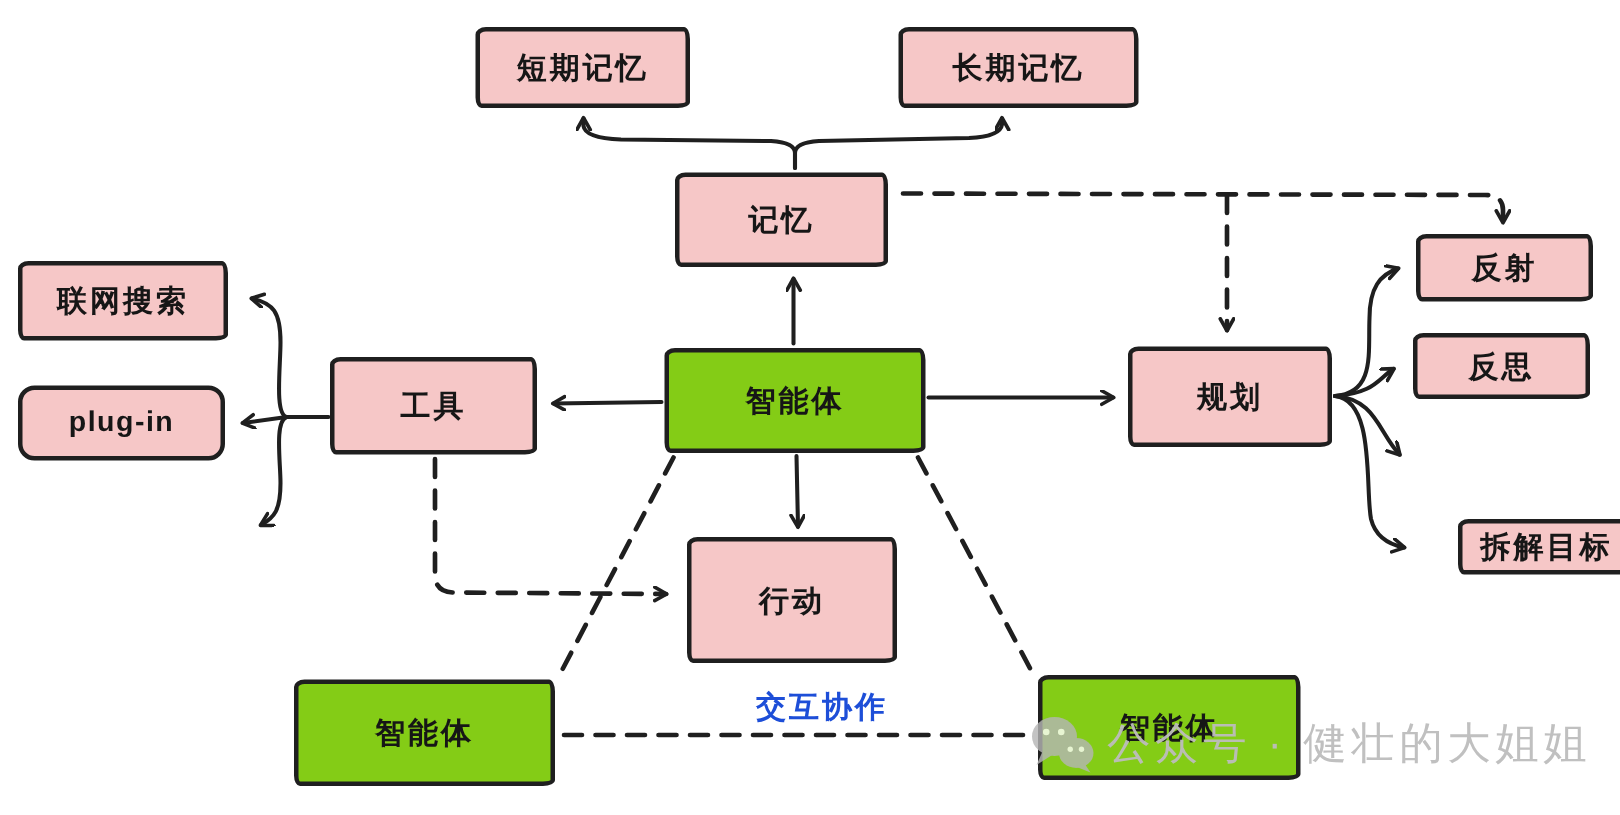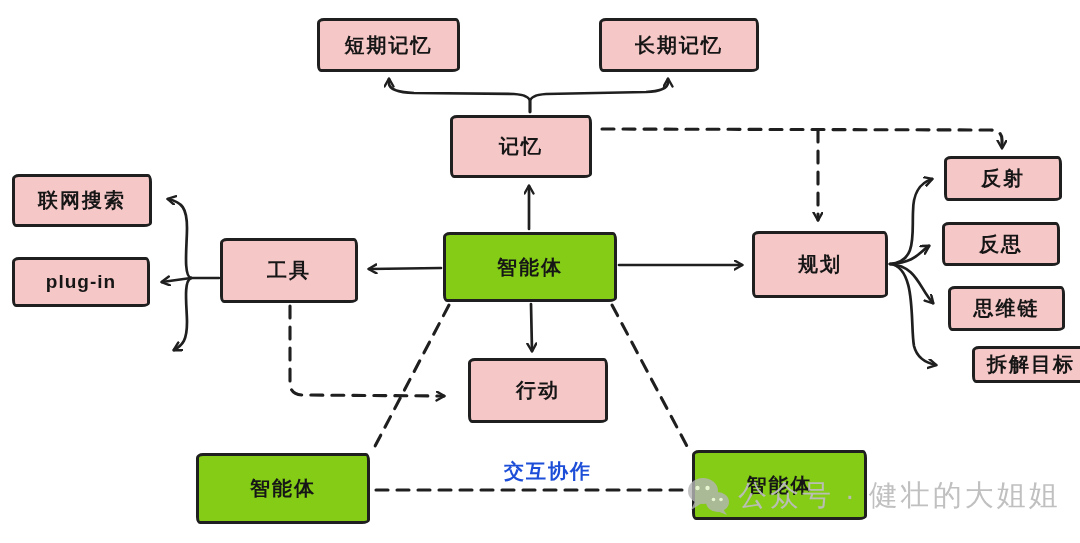--- a/index.html
+++ b/index.html
@@ -8,21 +8,21 @@
     font-family:"Liberation Sans","DejaVu Sans",sans-serif;
   }
   #edges{position:absolute;left:0;top:0;width:1080px;height:543px;}
   .node{
     position:absolute;box-sizing:border-box;display:flex;align-items:center;justify-content:center;
     border:3px solid #1f1f1f;background:#f6c7c7;color:#161616;
     font-size:20px;font-weight:600;letter-spacing:2px;
     border-radius:7px 4px 8px 4px / 5px 8px 4px 7px;
   }
   .node.white{background:#84cc16;}
-  .node.latin{letter-spacing:1px;font-size:19px;}
+  .node.latin{letter-spacing:1px;font-size:19px;border-radius:11px;}
   .edge-label{
     position:absolute;color:#1d4ed8;font-size:20px;font-weight:600;letter-spacing:2px;
   }
   .watermark{
     position:absolute;left:686px;top:476px;display:flex;align-items:center;gap:8px;
     color:#bdbdbd;font-size:29px;letter-spacing:3px;white-space:nowrap;opacity:.95;
   }
   .watermark svg{flex:0 0 auto;opacity:.85;}
 </style>
 </head>
@@ -92,35 +92,32 @@
 
   <div class="node latin" style="left:12px;top:257px;width:138px;height:50px">
     <span>plug-in</span>
   </div>
 
 
   <div class="node" style="left:752px;top:231px;width:136px;height:67px">
     <span>规划</span>
   </div>
 
-  <div class="node" style="left:468px;top:358px;width:140px;height:65px">
+  <div class="node" style="left:458px;top:358px;width:140px;height:84px">
     <span>行动</span>
   </div>
 
   <div class="node" style="left:944px;top:156px;width:118px;height:45px">
     <span>反射</span>
   </div>
 
   <div class="node" style="left:942px;top:222px;width:118px;height:44px">
     <span>反思</span>
   </div>
 
-  <div class="node" style="left:948px;top:286px;width:117px;height:45px">
-    <span>思维链</span>
-  </div>
 
   <div class="node" style="left:972px;top:346px;width:118px;height:37px">
     <span>拆解目标</span>
   </div>
 
   <div class="node white" style="left:196px;top:453px;width:174px;height:71px">
     <span>智能体</span>
   </div>
 
   <div class="node white" style="left:692px;top:450px;width:175px;height:70px">

